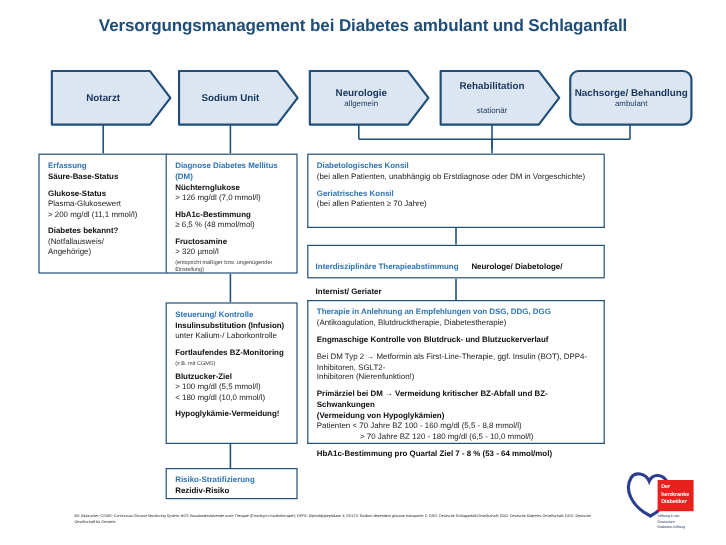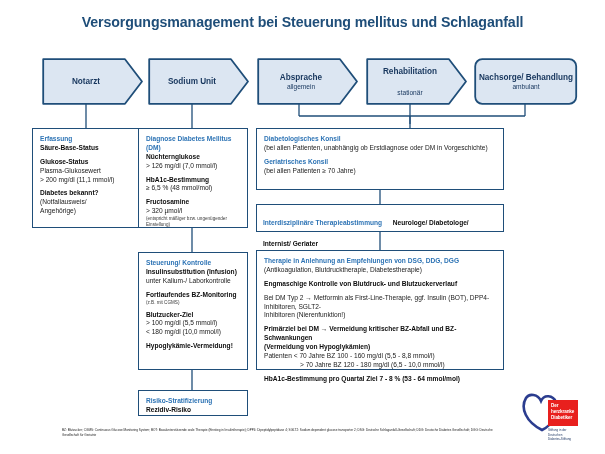--- a/index.html
+++ b/index.html
@@ -111,21 +111,21 @@
   .logo-sub {
     position: absolute; left: 28px; top: 36px; width: 44px;
     font-size: 3.0px; line-height: 1.5; color: #1F3864;
   }
 </style>
 </head>
 <body>
 
 <div class="canvas">
 
-  <div class="title">Versorgungsmanagement bei Steuerung mellitus und Schlaganfall</div>
+  <div class="title">Versorgungsmanagement bei Diabetes ambulant und Schlaganfall</div>
 
   <svg class="wires" width="605" height="454">
     <g stroke="#1F4E79" stroke-width="1.3" fill="none">
 
       <line x1="86" y1="104" x2="86" y2="128"></line>
 
       <line x1="192" y1="104" x2="192" y2="128"></line>
 
       <line x1="192" y1="228" x2="192" y2="252"></line>
 
@@ -154,21 +154,21 @@
     <polygon points="1.2,1.2 83,1.2 100,23.5 83,45.8 1.2,45.8" fill="#DCE6F2" stroke="#1F4E79" stroke-width="1.8" stroke-linejoin="round"></polygon>
   </svg>
   <div class="stage-text" style="left:148px; top:58px; width:88px; height:48px;">
     <div class="stage-label">Sodium Unit</div>
   </div>
 
   <svg class="stage-svg" style="left:257px; top:58px;" width="102" height="48">
     <polygon points="1.2,1.2 83,1.2 100,23.5 83,45.8 1.2,45.8" fill="#DCE6F2" stroke="#1F4E79" stroke-width="1.8" stroke-linejoin="round"></polygon>
   </svg>
   <div class="stage-text" style="left:257px; top:58px; width:88px; height:48px;">
-    <div class="stage-label">Absprache</div>
+    <div class="stage-label">Neurologie</div>
     <div class="stage-sub">allgemein</div>
   </div>
 
   <svg class="stage-svg" style="left:366px; top:58px;" width="102" height="48">
     <polygon points="1.2,1.2 83,1.2 100,23.5 83,45.8 1.2,45.8" fill="#DCE6F2" stroke="#1F4E79" stroke-width="1.8" stroke-linejoin="round"></polygon>
   </svg>
   <div class="stage-text" style="left:366px; top:58px; width:88px; height:48px;gap:12px;">
     <div class="stage-label">Rehabilitation</div>
     <div class="stage-sub">stationär</div>
   </div>

